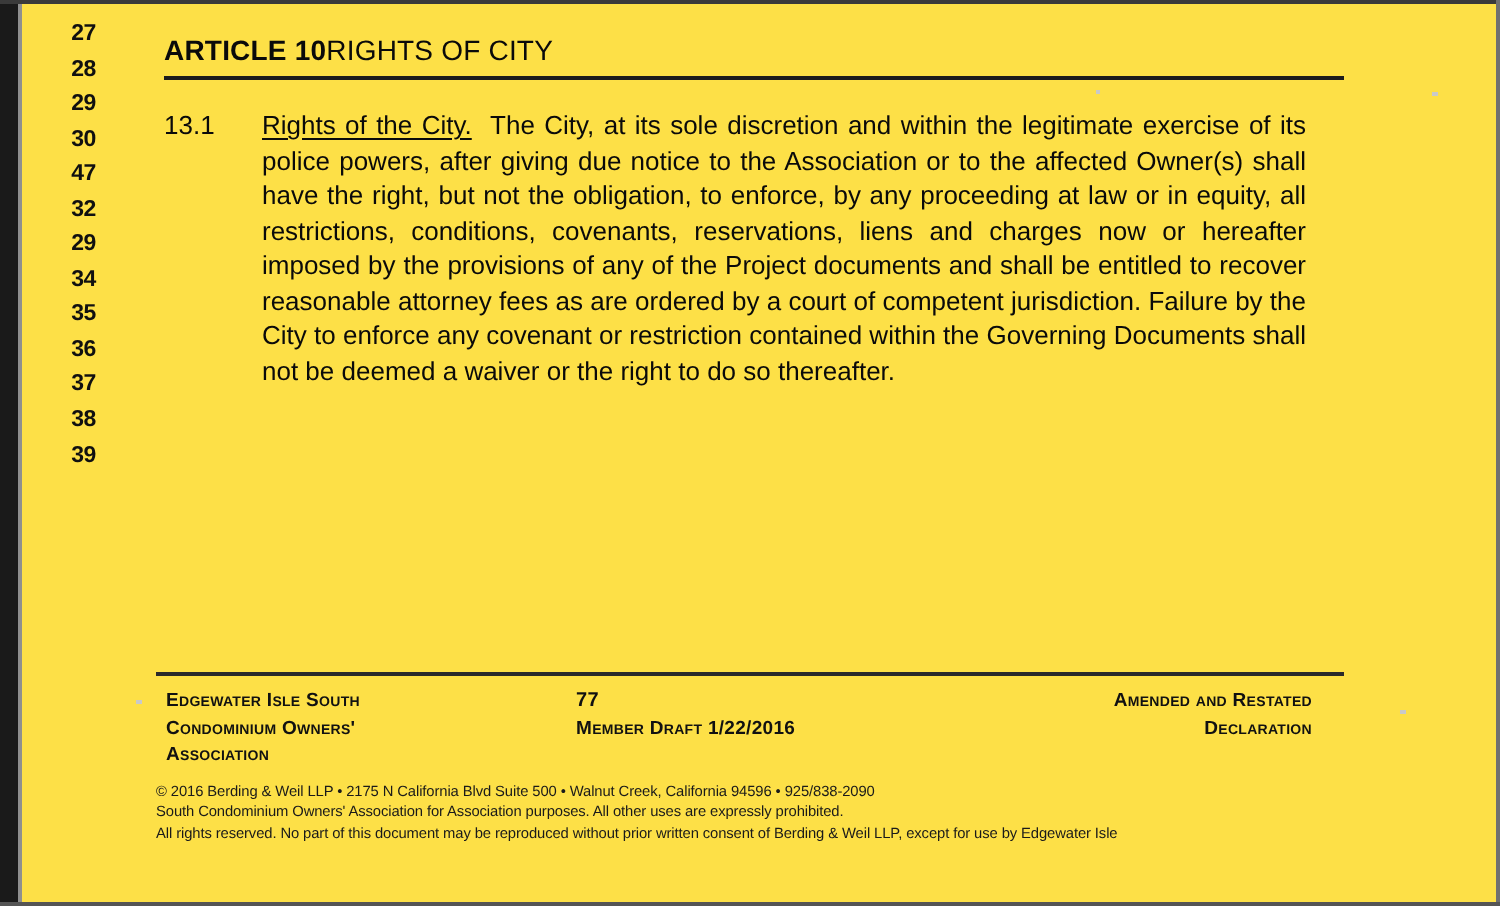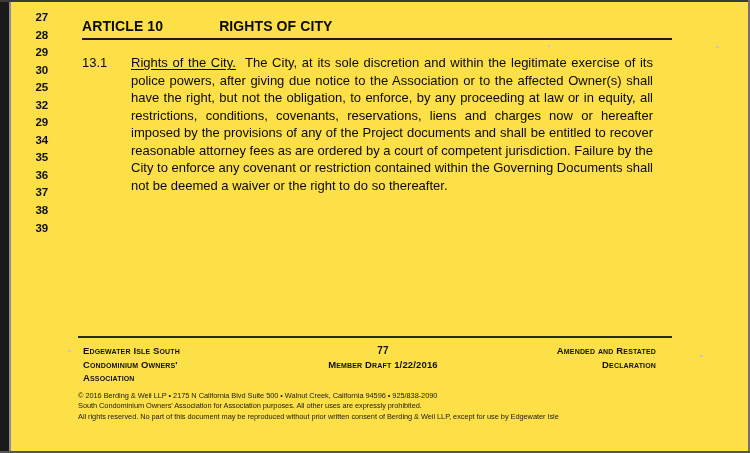--- a/index.html
+++ b/index.html
@@ -75,22 +75,21 @@
     height: 20px;
     white-space: nowrap;
   }
   .heading-article {
     font-size: 14px;
     font-weight: bold;
     letter-spacing: 0.1px;
   }
   .heading-title {
     font-size: 14px;
-    font-weight: bold;
-    margin-left: 56px;
+    font-weight: normal;
     letter-spacing: 0.1px;
   }
   .heading-rule {
     position: absolute;
     left: 82px;
     top: 38px;
     width: 590px;
     height: 2px;
     background: #1c1c1c;
   }
@@ -143,21 +142,21 @@
     position: absolute;
     top: 0;
     font-size: 9.5px;
     font-variant: small-caps;
     font-weight: bold;
     line-height: 13.5px;
     letter-spacing: 0.15px;
     color: #111;
   }
   .fcol-left  { left: 5px;  width: 200px; text-align: left; }
-  .fcol-mid   { left: 210px; width: 190px; text-align: center; }
+  .fcol-mid   { left: 210px; width: 190px; }
   .fcol-right { left: 388px; width: 190px; text-align: right; }
   .fcol-mid .pageno {
     font-variant: normal;
     font-weight: bold;
     font-size: 10px;
   }
 
   
   .fineprint {
     position: absolute;
@@ -187,21 +186,21 @@
   <div class="edge-left-inner"></div>
   <div class="edge-top"></div>
   <div class="edge-right"></div>
   <div class="edge-bottom"></div>
 
   <div class="gutter">
     <div class="lineno">27</div>
     <div class="lineno">28</div>
     <div class="lineno">29</div>
     <div class="lineno">30</div>
-    <div class="lineno">25</div>
+    <div class="lineno">47</div>
     <div class="lineno">32</div>
     <div class="lineno">29</div>
     <div class="lineno">34</div>
     <div class="lineno">35</div>
     <div class="lineno">36</div>
     <div class="lineno">37</div>
     <div class="lineno">38</div>
     <div class="lineno">39</div>
   </div>
 

